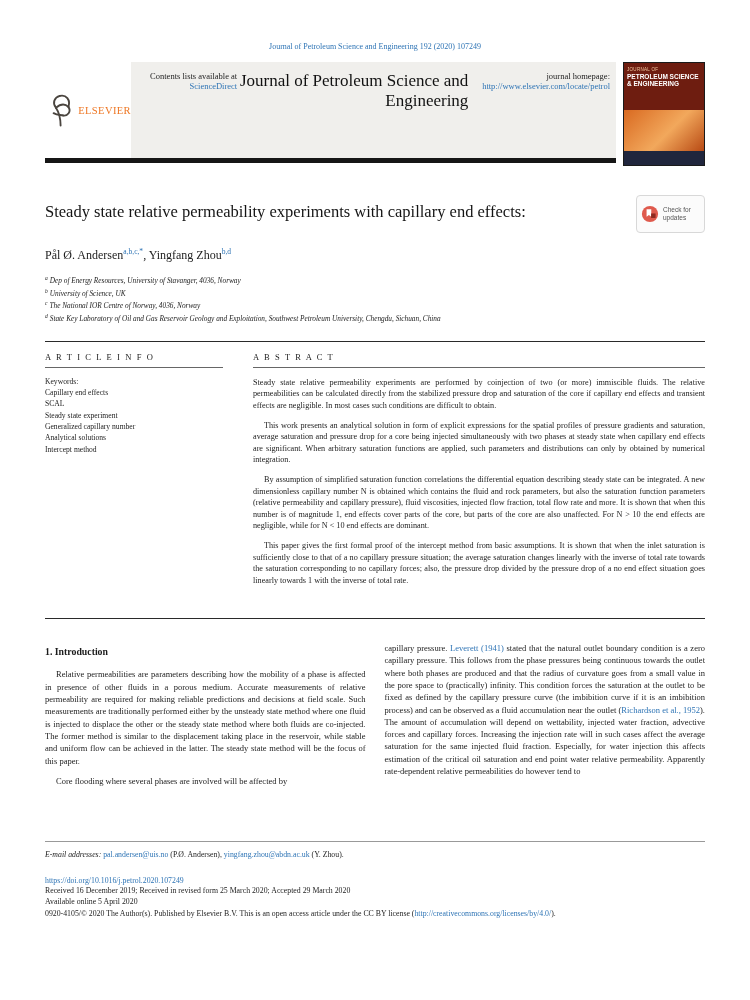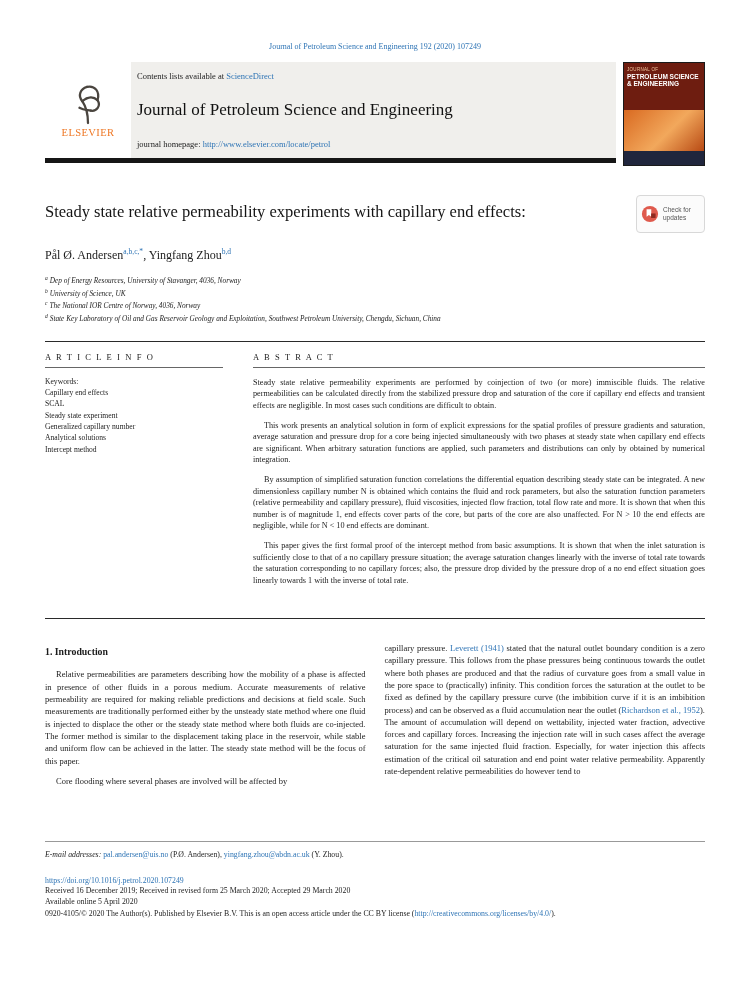--- a/index.html
+++ b/index.html
@@ -5,23 +5,23 @@
   html,body{margin:0;padding:0}
   body{background:#ffffff;font-family:"Liberation Serif",serif;color:#1c1c1c}
   .page{width:750px;height:1000px;padding:0 45px;box-sizing:border-box;position:relative;overflow:hidden;background:#fff}
   .lnk{color:#2e74b5;cursor:pointer;text-decoration:none}
   .top-ref{padding-top:42px;text-align:center;font-size:8px}
   .top-ref .lnk{font-size:8px}
 
   .header-row{display:flex;margin-top:11px;align-items:flex-start}
   .header-left{flex:1}
   .header-box{display:flex;height:96px;background:#f0efec}
-  .logo-area{width:86px;background:#fff;display:flex;flex-direction:column;align-items:center;justify-content:center;gap:2px}
+  .logo-area{width:86px;background:#fff;display:flex;align-items:center;justify-content:center;gap:2px}
   .elsevier-word{font-size:10.5px;color:#ee7623;letter-spacing:.4px}
-  .header-center{flex:1;display:flex;flex-direction:column;justify-content:space-between;text-align:left;padding:9px 6px}
+  .header-center{flex:1;display:flex;flex-direction:row;justify-content:space-between;text-align:right;padding:9px 6px}
   .contents-line{font-size:8.5px}
   .journal-title{font-size:17px;color:#111;font-weight:normal}
   .homepage-line{font-size:8.5px}
   .black-bar{height:5px;background:#161616}
   .cover-box{width:80px;height:102px;margin-left:7px;border:1px solid #1a1a1a;display:flex;flex-direction:column;overflow:hidden}
   .cover-top{background:#6e1d10;color:#fff;font-family:"Liberation Sans",sans-serif;padding:4px 3px 3px;flex:0 0 40px}
   .cover-line1{font-size:4.5px;letter-spacing:.3px;color:#f3c9a0}
   .cover-line2{font-size:6.5px;font-weight:bold;line-height:1.15;margin-top:1px}
   .cover-mid{flex:1;background:linear-gradient(135deg,#d96a21,#f2a85c 55%,#b84a14)}
   .cover-bottom{flex:0 0 14px;background:#20263d}

